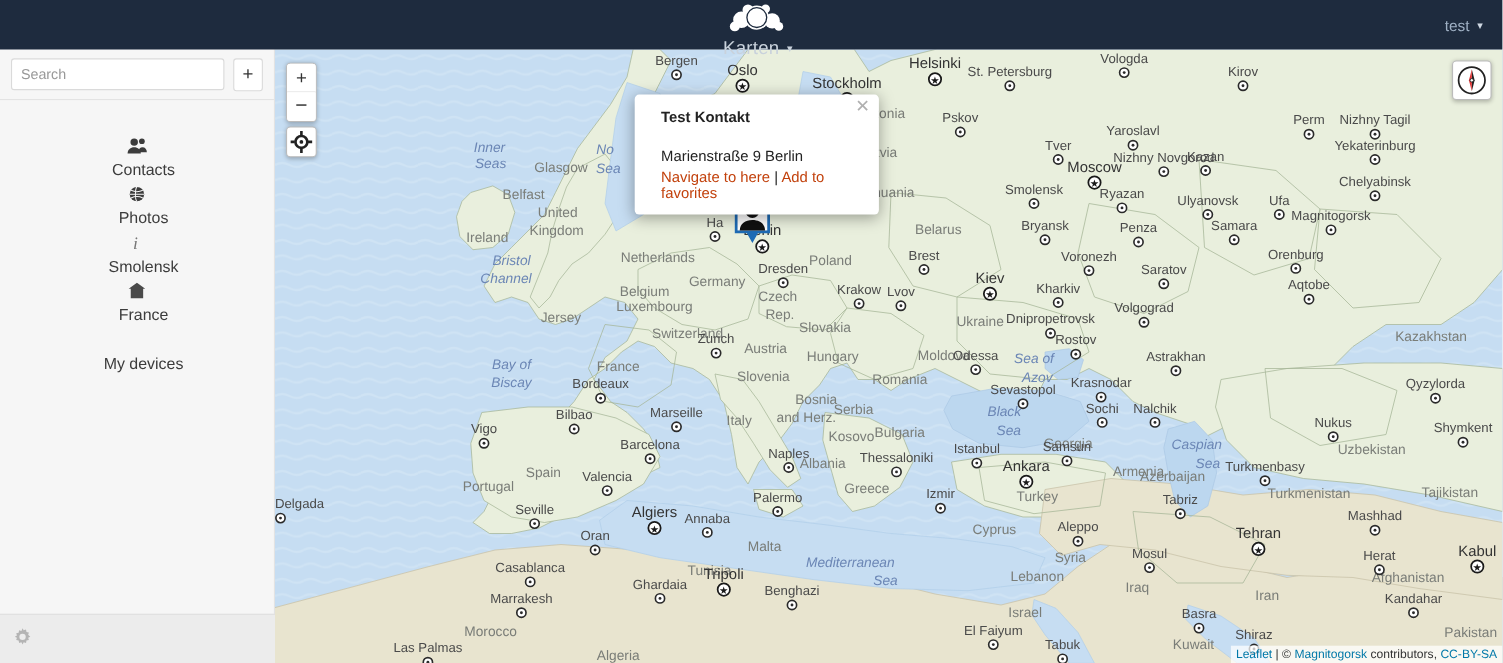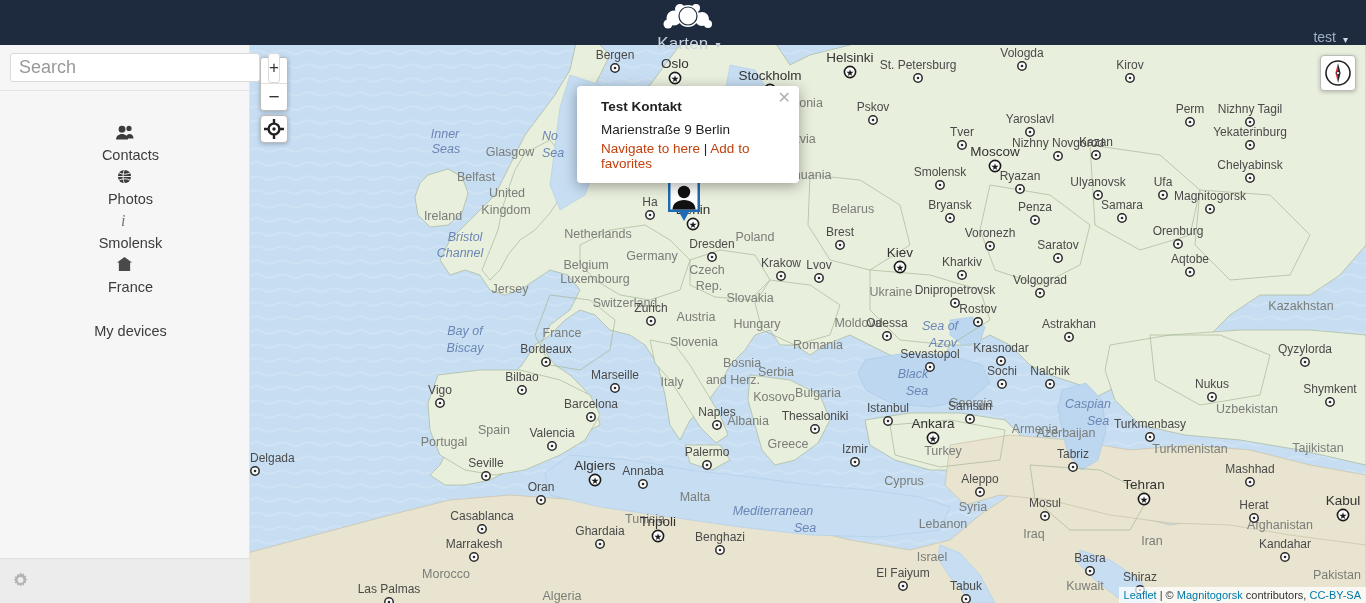--- a/index.html
+++ b/index.html
@@ -18,41 +18,41 @@
     display: flex; align-items: center; flex-direction: column;
   }
   #logo { margin-left: 10px; width: 54px; height: 34px; flex: 0 0 auto; }
   #app-title {
     color: #c9d2dc; font-size: 17px; margin-left: 12px; letter-spacing: .2px;
     display: flex; align-items: center; gap: 7px; cursor: pointer;
   }
   #app-title .caret { font-size: 10px; color: #c9d2dc; }
   #user-menu {
     position: absolute; right: 18px; top: 0; height: 45px;
-    display: flex; align-items: flex-end; gap: 7px;
+    display: flex; align-items: center; gap: 7px;
     color: #9fb0c4; font-size: 14px; cursor: pointer;
   }
   #user-menu .caret { font-size: 10px; color: #cfd8e2; }
 
   
   #sidebar {
     position: absolute; top: 45px; left: 0; width: 250px; height: 558px;
     background: #f6f6f6; border-right: 1px solid #e3e3e3;
     z-index: 50;
   }
   #search-row {
     height: 46px; display: flex; align-items: center;
     padding: 0 10px; gap: 8px;
     border-bottom: 1px solid #e3e3e3;
   }
   #search-input {
     flex: 1 1 auto; height: 29px;
     border: 1px solid #dadada; border-radius: 3px;
     background: #fff; padding: 0 8px;
-    font-family: "Liberation Sans", sans-serif; font-size: 18px; color: #333;
+    font-family: "Liberation Sans", sans-serif; font-size: 13px; color: #333;
   }
   #search-input::placeholder { color: #999; }
   #add-button {
     width: 30px; height: 30px; background: #fff;
     border: 1px solid #dadada; border-radius: 3px;
     color: #333; font-size: 17px; line-height: 1;
     display: flex; align-items: center; justify-content: center;
     cursor: pointer;
   }
   #nav { padding-top: 26px; }
@@ -127,21 +127,21 @@
     z-index: 40; padding: 13px 16px 12px 24px;
   }
   #popup-tip {
     position: absolute; left: 430px; top: 116px;
     width: 0; height: 0; z-index: 39;
     border-left: 11px solid transparent;
     border-right: 11px solid transparent;
     border-top: 13px solid #fff;
     filter: drop-shadow(0 3px 3px rgba(0,0,0,.25));
   }
-  #popup-title { font-size: 13.5px; font-weight: bold; color: #222; margin-bottom: 8px; }
+  #popup-title { font-size: 13.5px; font-weight: bold; color: #222; margin-bottom: 20px; }
   #popup-address { font-size: 13.5px; color: #222; margin-bottom: 4px; }
   #popup-links { font-size: 13.5px; color: #222; }
   #popup-links a { color: #c2410c; text-decoration: none; cursor: pointer; }
   #popup-close {
     position: absolute; top: 4px; right: 8px;
     font-size: 16px; color: #b0b0b0; cursor: pointer;
     font-family: "Liberation Sans", sans-serif; line-height: 1;
   }
 
   

